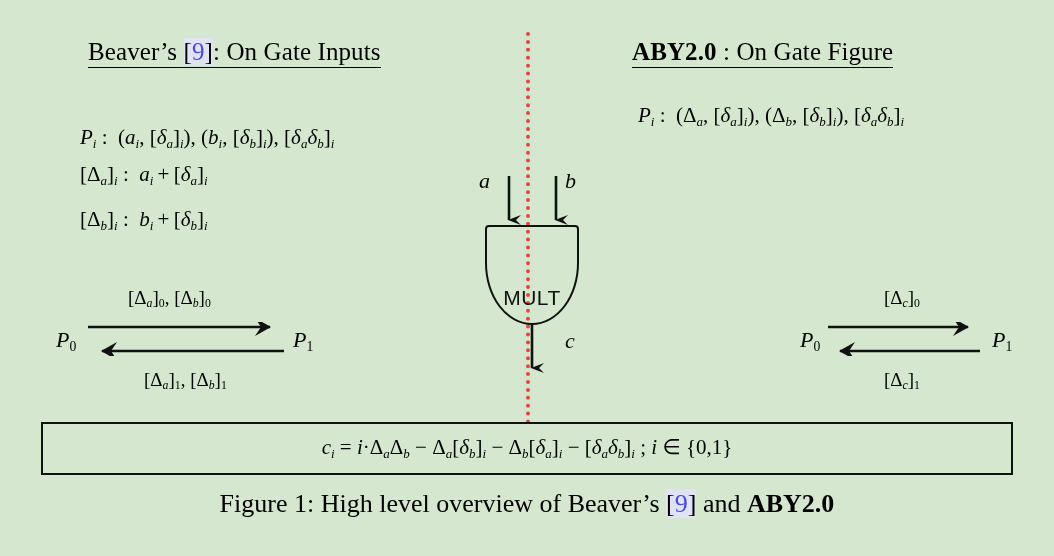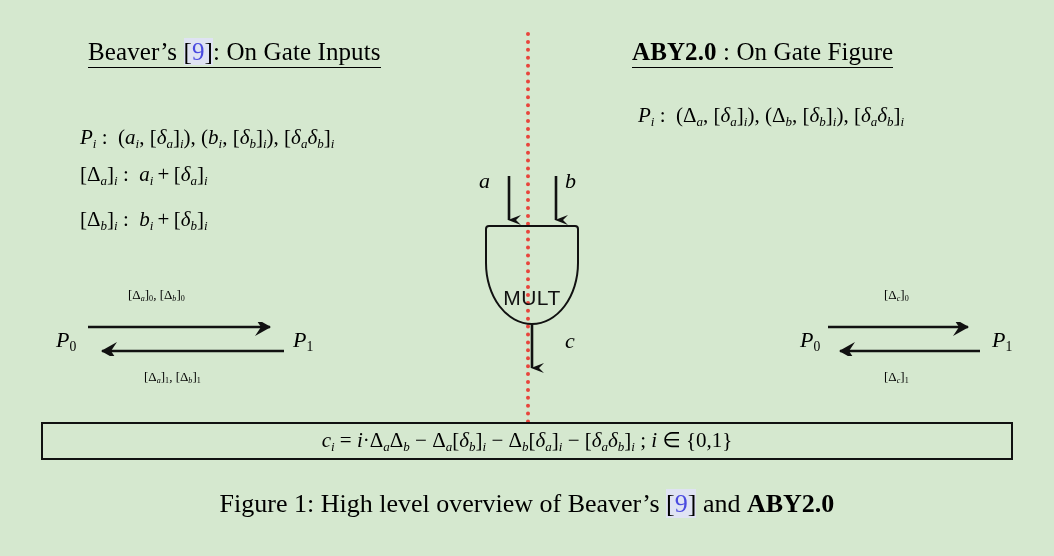--- a/index.html
+++ b/index.html
@@ -125,21 +125,21 @@
   }
   .party-label {
     position: absolute;
     font-size: 22px;
     font-style: italic;
     white-space: nowrap;
     text-align: center;
   }
   .exchange-msg {
     position: absolute;
-    font-size: 13px;
+    font-size: 19px;
     white-space: nowrap;
     font-family: Liberation Serif, serif;
   }
 
   #exchange-left  { left: 50px;  top: 285px; width: 330px; height: 115px; }
   #exchange-right { left: 800px; top: 285px; width: 250px; height: 115px; }
 
   #exchange-left .party-label.p0  { left: 6px;   top: 42px; }
   #exchange-left .party-label.p1  { left: 243px; top: 42px; }
   #exchange-left .exchange-msg.top    { left: 78px; top: 2px; }
@@ -153,21 +153,21 @@
   .arrow-svg { position: absolute; overflow: visible; }
   #exchange-left .arrow-svg  { left: 38px; top: 34px; }
   #exchange-right .arrow-svg { left: 28px; top: 34px; }
 
   
   #equation-box {
     position: absolute;
     left: 41px;
     top: 422px;
     width: 972px;
-    height: 38px;
+    height: 53px;
     border: 2.4px solid #111;
     box-sizing: border-box;
     display: flex;
     align-items: center;
     justify-content: center;
   }
   #equation-text {
     font-size: 21px;
     white-space: nowrap;
   }

